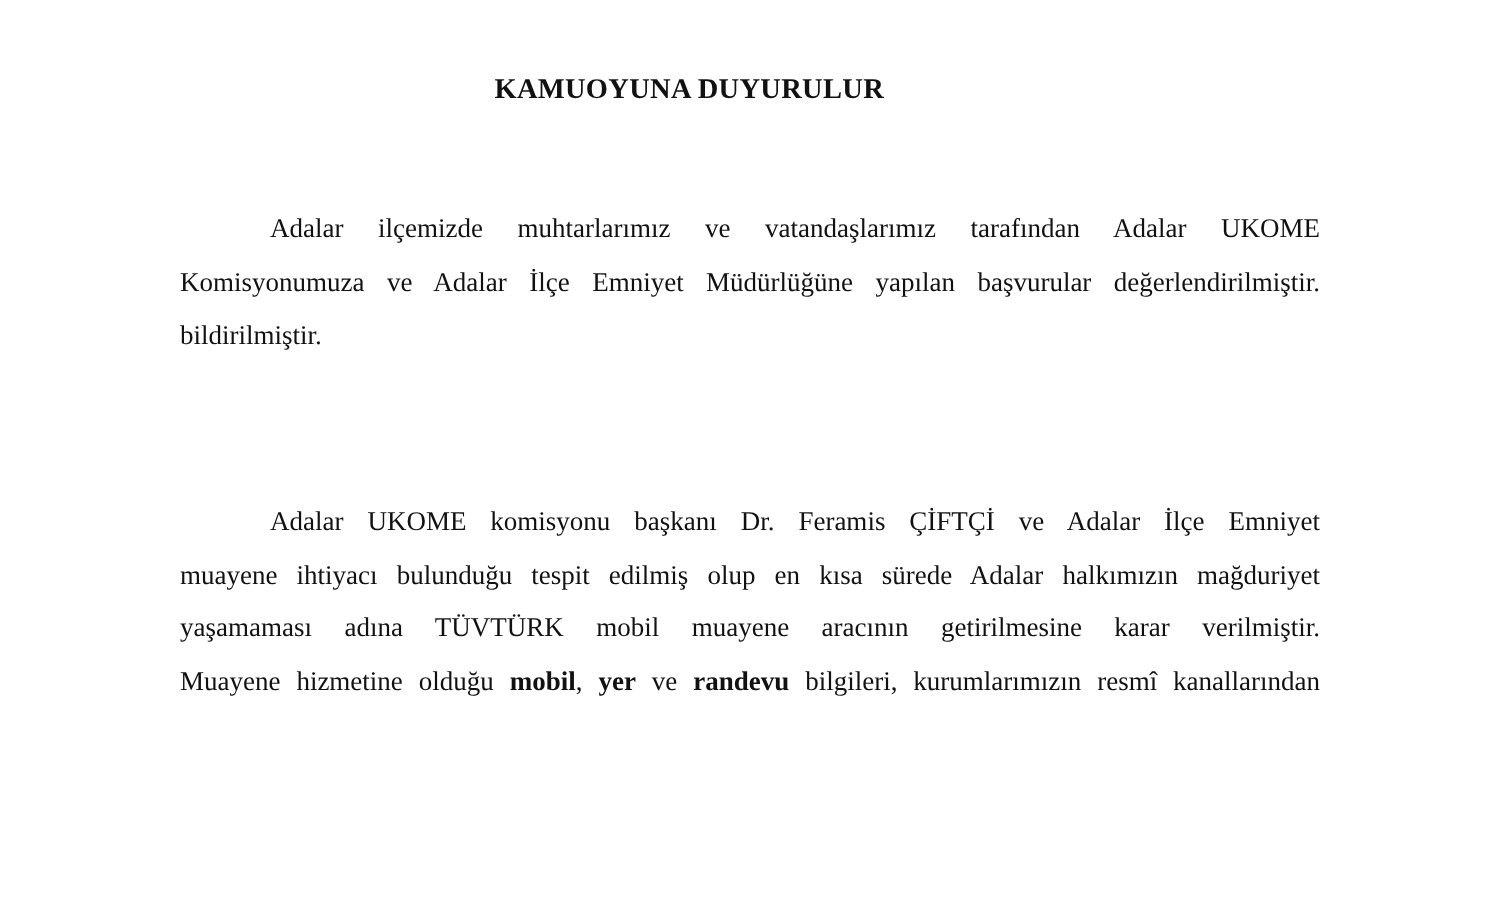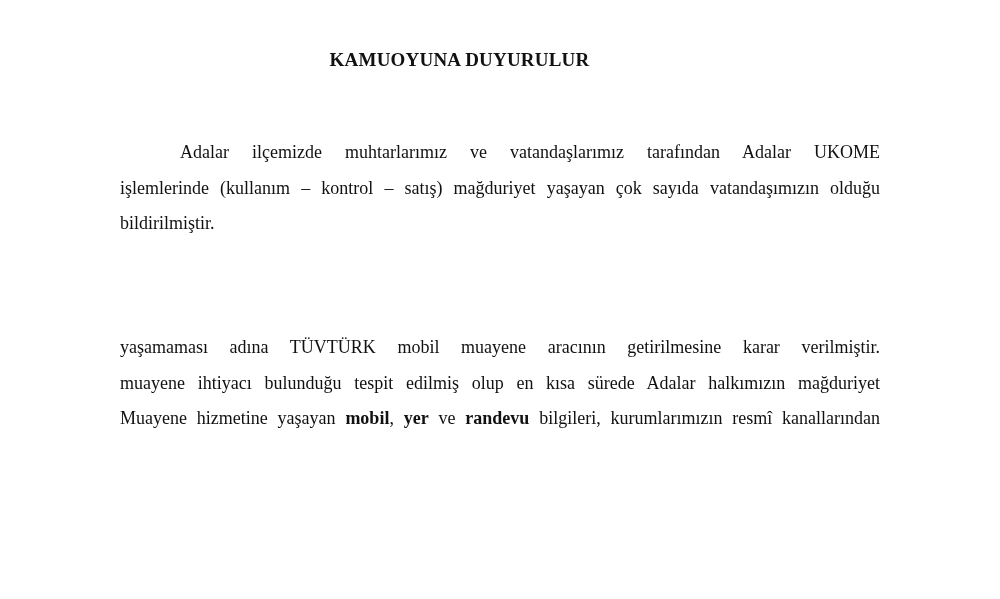--- a/index.html
+++ b/index.html
@@ -17,22 +17,23 @@
     #p2 { top: 330px; }
   </style>
 </head>
 <body>
 
 <div>
   <div class="title">KAMUOYUNA DUYURULUR</div>
 
   <div class="para" id="p1">
     <div class="line indent">Adalar ilçemizde muhtarlarımız ve vatandaşlarımız tarafından Adalar UKOME</div>
-    <div class="line">işlemlerinde (kullanım – kontrol – satış) mağduriyet yaşayan çok sayıda vatandaşımızın olduğu</div>
+    <div class="line">Komisyonumuza ve Adalar İlçe Emniyet Müdürlüğüne yapılan başvurular değerlendirilmiştir.</div>
     <div class="line last">bildirilmiştir.</div>
   </div>
 
   <div class="para" id="p2">
+    <div class="line indent">Adalar UKOME komisyonu başkanı Dr. Feramis ÇİFTÇİ ve Adalar İlçe Emniyet</div>
+    <div class="line">muayene ihtiyacı bulunduğu tespit edilmiş olup en kısa sürede Adalar halkımızın mağduriyet</div>
     <div class="line">yaşamaması adına TÜVTÜRK mobil muayene aracının getirilmesine karar verilmiştir.</div>
-    <div class="line">muayene ihtiyacı bulunduğu tespit edilmiş olup en kısa sürede Adalar halkımızın mağduriyet</div>
-    <div class="line"><span>Muayene hizmetine yaşayan </span><span class="bold">mobil</span><span>, </span><span class="bold">yer</span><span> ve </span><span class="bold">randevu</span><span> bilgileri,  kurumlarımızın resmî kanallarından</span></div>
+    <div class="line"><span>Muayene hizmetine olduğu </span><span class="bold">mobil</span><span>, </span><span class="bold">yer</span><span> ve </span><span class="bold">randevu</span><span> bilgileri,  kurumlarımızın resmî kanallarından</span></div>
   </div>
 </div>
 
 </body></html>

